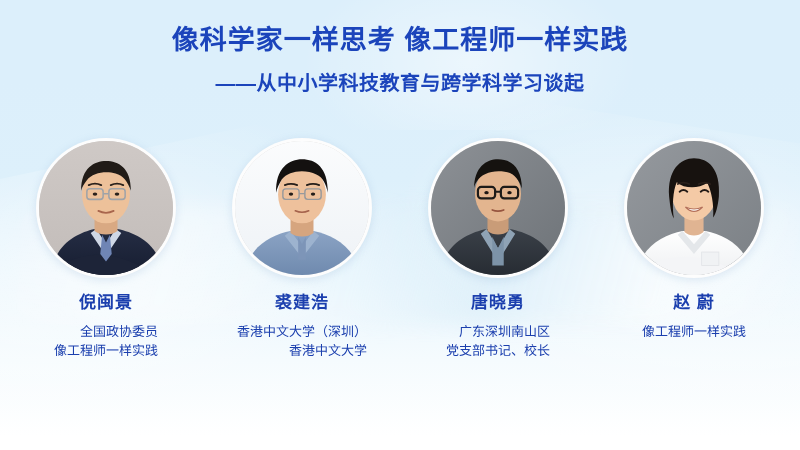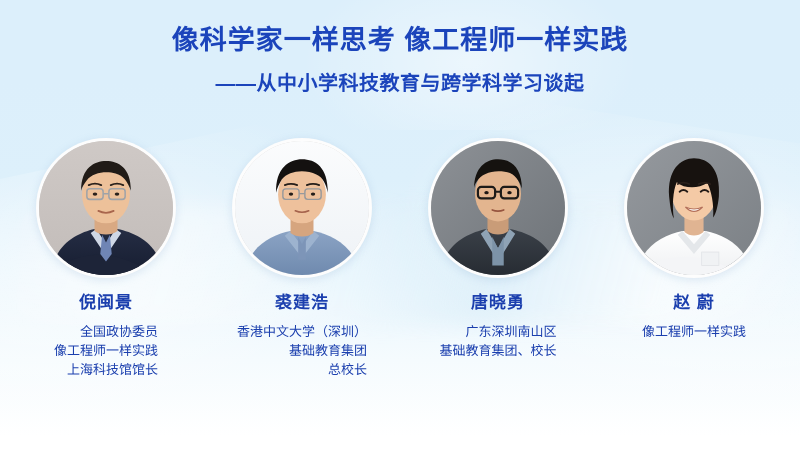--- a/index.html
+++ b/index.html
@@ -219,21 +219,20 @@
           <path d="M52 46 Q58.5 43 65 46" stroke="#2a211c" stroke-width="2" fill="none" stroke-linecap="round"></path>
           <path d="M75 46 Q81.5 43 88 46" stroke="#2a211c" stroke-width="2" fill="none" stroke-linecap="round"></path>
 
           <path d="M62 73 Q70 77 78 73" stroke="#a9664d" stroke-width="1.8" fill="none" stroke-linecap="round"></path>
         </svg>
       </div>
       <div class="name">倪闽景</div>
       <div class="titles">
         <div class="title-row">全国政协委员</div>
         <div class="title-row">像工程师一样实践</div>
-        <div class="title-row">上海科技馆馆长</div>
       </div>
     </div>
 
     <div class="speaker">
       <div class="portrait">
         <svg viewBox="0 0 140 140" role="img">
           <defs>
             <linearGradient id="bg2" x1="0" y1="0" x2="0" y2="1">
               <stop offset="0%" stop-color="#fbfcfd"></stop>
               <stop offset="100%" stop-color="#eef2f6"></stop>
@@ -263,22 +262,21 @@
           <ellipse cx="58.5" cy="55.5" rx="2.3" ry="1.7" fill="#241d19"></ellipse>
           <ellipse cx="81.5" cy="55.5" rx="2.3" ry="1.7" fill="#241d19"></ellipse>
           <path d="M52 46 Q58.5 43.5 65 46" stroke="#241d19" stroke-width="1.9" fill="none" stroke-linecap="round"></path>
           <path d="M75 46 Q81.5 43.5 88 46" stroke="#241d19" stroke-width="1.9" fill="none" stroke-linecap="round"></path>
           <path d="M63 73 Q70 76 77 73" stroke="#a5634c" stroke-width="1.7" fill="none" stroke-linecap="round"></path>
         </svg>
       </div>
       <div class="name">裘建浩</div>
       <div class="titles">
         <div class="title-row">香港中文大学（深圳）</div>
-        <div class="title-row">基础教育集团</div>
-        <div class="title-row">总校长</div>
+        <div class="title-row">香港中文大学</div>
       </div>
     </div>
 
     <div class="speaker">
       <div class="portrait">
         <svg viewBox="0 0 140 140" role="img">
           <defs>
             <linearGradient id="bg3" x1="0" y1="0" x2="1" y2="1">
               <stop offset="0%" stop-color="#8d9196"></stop>
               <stop offset="100%" stop-color="#6e7378"></stop>
@@ -306,21 +304,21 @@
             <line x1="67" y1="53" x2="73" y2="53"></line>
           </g>
           <ellipse cx="58" cy="54" rx="2.3" ry="1.7" fill="#1d1714"></ellipse>
           <ellipse cx="82" cy="54" rx="2.3" ry="1.7" fill="#1d1714"></ellipse>
           <path d="M64 72 Q70 74.5 76 72" stroke="#97553f" stroke-width="1.7" fill="none" stroke-linecap="round"></path>
         </svg>
       </div>
       <div class="name">唐晓勇</div>
       <div class="titles">
         <div class="title-row">广东深圳南山区</div>
-        <div class="title-row">基础教育集团、校长</div>
+        <div class="title-row">党支部书记、校长</div>
       </div>
     </div>
 
     <div class="speaker">
       <div class="portrait">
         <svg viewBox="0 0 140 140" role="img">
           <defs>
             <linearGradient id="bg4" x1="0" y1="0" x2="1" y2="1">
               <stop offset="0%" stop-color="#95999e"></stop>
               <stop offset="100%" stop-color="#7b8085"></stop>

